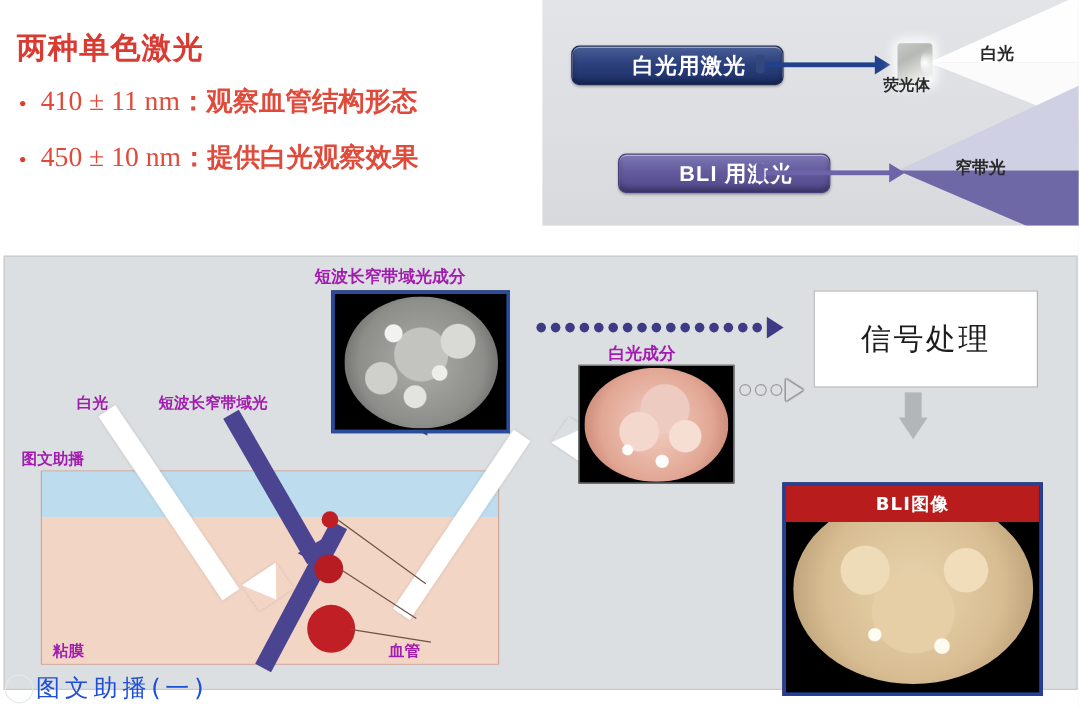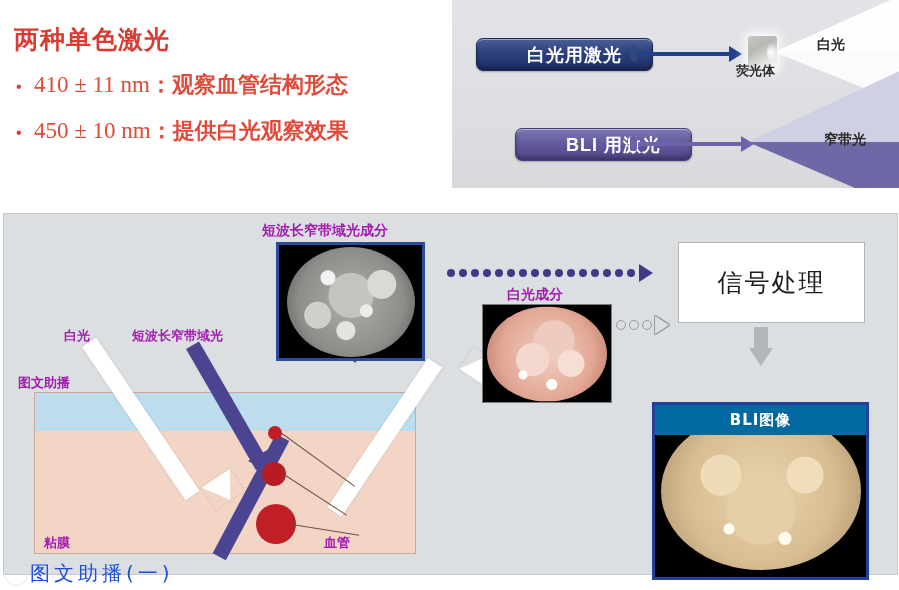--- a/index.html
+++ b/index.html
@@ -117,21 +117,21 @@
     border-bottom:68px solid transparent;
     border-right:158px solid #6f68a6;
   }
   .lbl{
     position:absolute;
     font-family:"DejaVu Sans","Liberation Sans",sans-serif;
     color:#2a2a2a;font-weight:bold;
   }
   .lbl.phosphor-label{left:284px;top:62px;font-size:13px;}
   .lbl.white-light{left:365px;top:36px;font-size:14px;}
-  .lbl.narrow-band{left:372px;top:131px;font-size:14px;text-align:center;}
+  .lbl.narrow-band{left:344px;top:131px;font-size:14px;text-align:center;}
 
   
   .main-panel{
     position:absolute;left:3px;top:213px;width:893px;height:360px;
     background:#dcdfe1;
     border:1px solid #c6cacd;
   }
   .tissue{
     position:absolute;left:30px;top:178px;width:380px;height:160px;
     border:1px solid #cfa69a;
@@ -249,21 +249,21 @@
     background:
       radial-gradient(circle at 34% 74%,#fffdf2 0 5px,transparent 6px),
       radial-gradient(circle at 62% 80%,#fffbee 0 6px,transparent 7px),
       radial-gradient(circle at 72% 40%,#f1ddb9 0 18px,transparent 19px),
       radial-gradient(circle at 30% 40%,#eedcb8 0 20px,transparent 21px),
       radial-gradient(circle at 50% 62%,#e6cfa6 0 34px,transparent 35px),
       radial-gradient(circle at 50% 50%,#e8d4ae 0%,#d8bd92 58%,#a98d67 100%);
   }
   .bli-caption{
     position:absolute;left:0;top:0;width:100%;height:30px;
-    background:#0369a1;color:#fff;
+    background:#b91c1c;color:#fff;
     display:flex;align-items:center;justify-content:center;
     font-family:"DejaVu Sans","Liberation Sans",sans-serif;
     font-size:15px;font-weight:bold;letter-spacing:1px;
     z-index:2;
   }
 
   .dotted-arrow{position:absolute;left:443px;top:50px;display:flex;align-items:center;}
   .dotted-arrow .dot{
     width:8px;height:8px;border-radius:50%;background:#3e3a86;margin-right:4px;
   }

